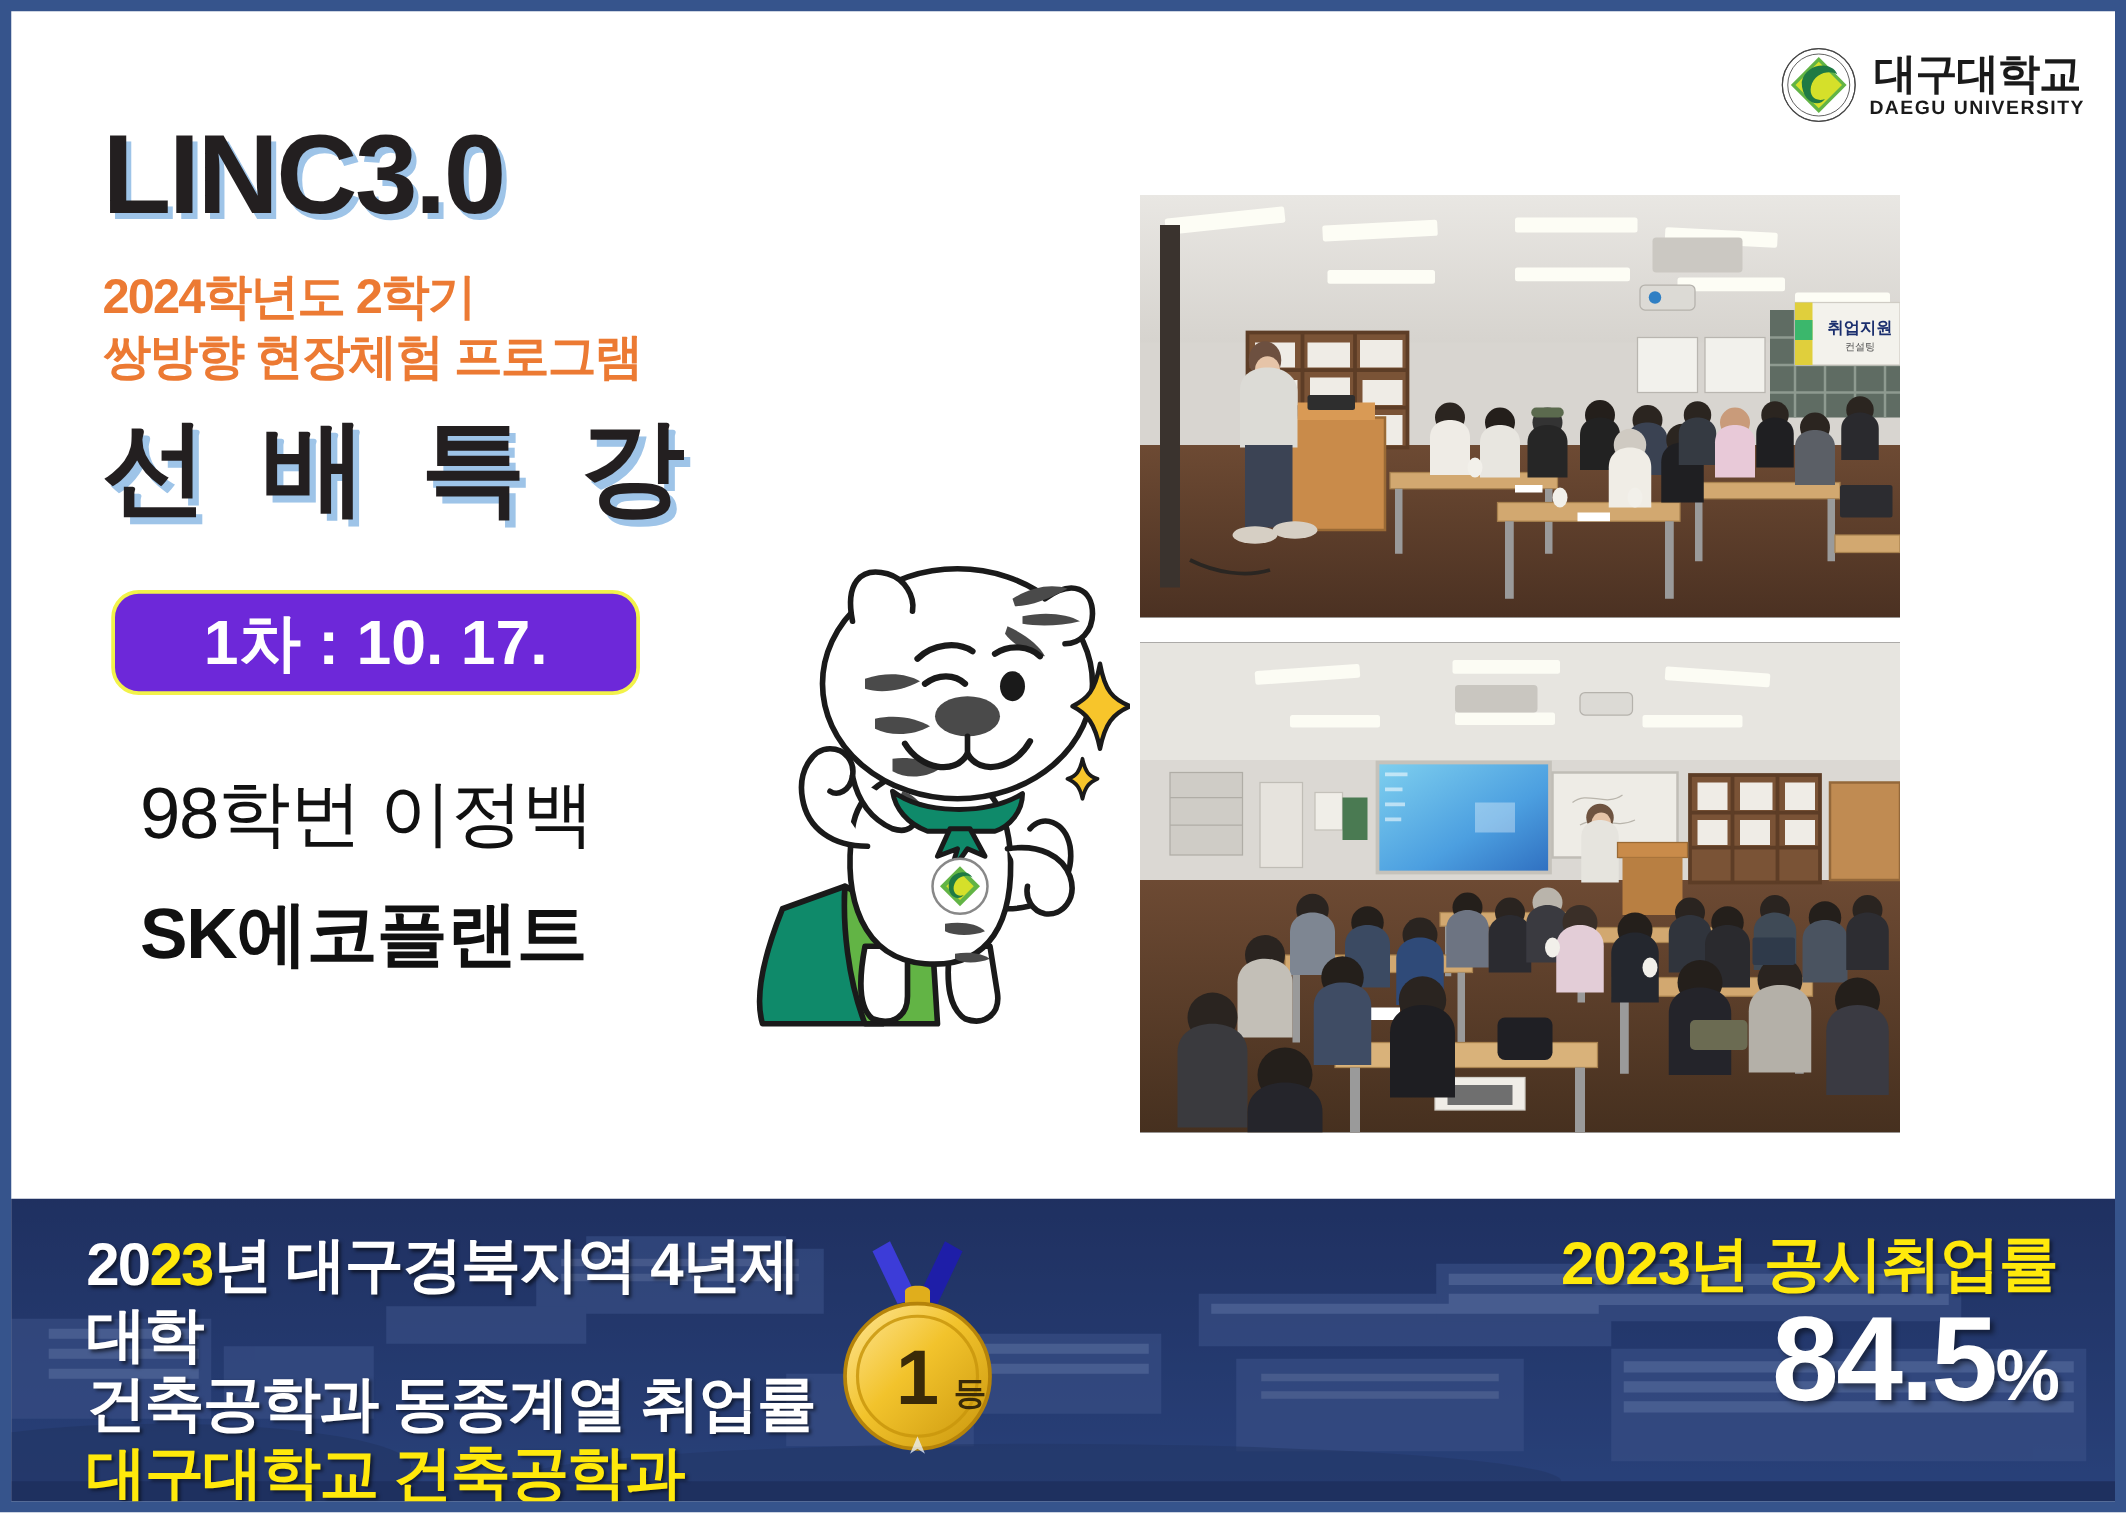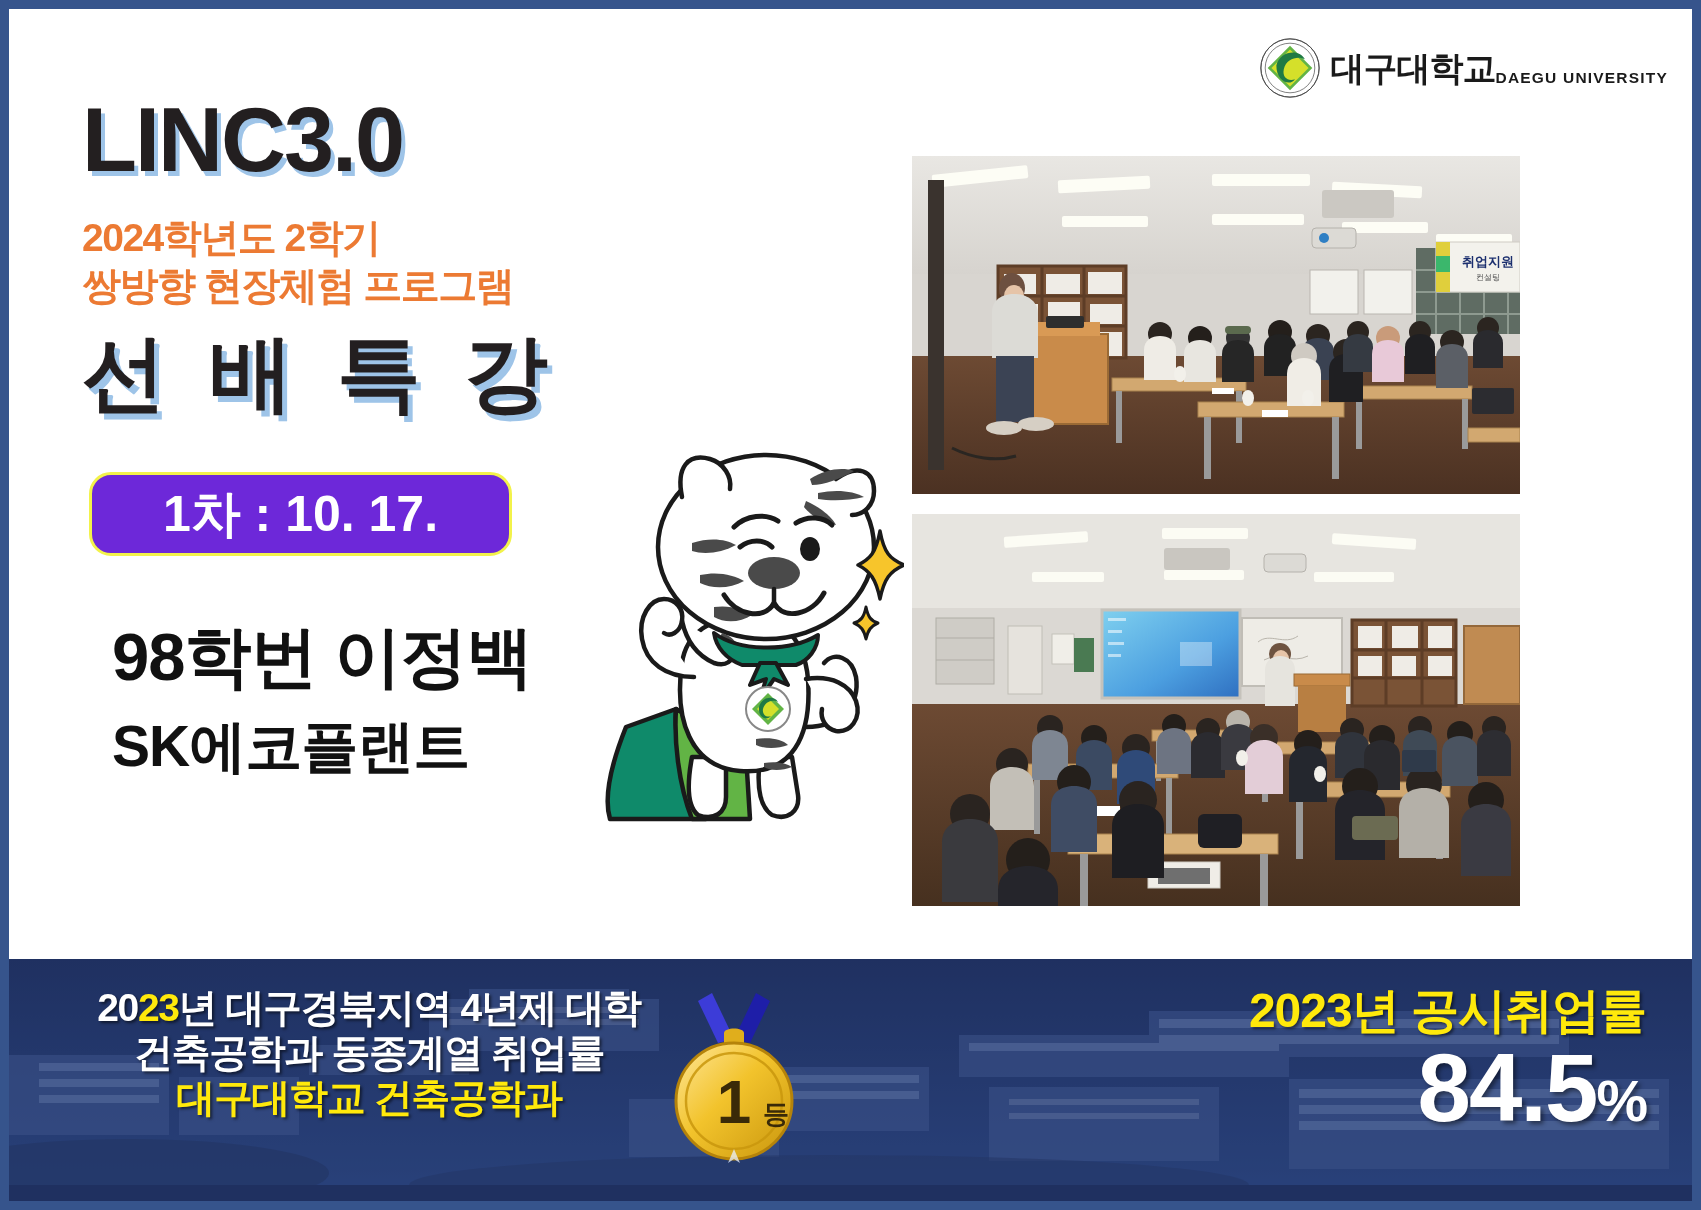--- a/index.html
+++ b/index.html
@@ -16,21 +16,21 @@
     background:#ffffff;
     border:9px solid #36548c;
   }
 
   
   .logo-wrap{
     position:absolute; top:28px; right:24px;
     display:flex; align-items:center; gap:10px;
   }
   .logo-mark{ width:62px; height:62px; position:relative; flex:0 0 auto; }
-  .logo-text{ display:flex; align-items:flex-end; line-height:1; }
+  .logo-text{ display:flex; flex-direction:column; align-items:center; line-height:1; }
   .logo-kr{ font-size:34px; font-weight:700; color:#1a1a1a; letter-spacing:-1px; }
   .logo-en{ font-size:15.5px; font-weight:700; color:#1a1a1a; letter-spacing:1.2px; margin-top:3px; }
 
   
   .linc{
     position:absolute; left:73px; top:86px;
     font-size:90px; font-weight:800; color:#231f20;
     letter-spacing:-2px; line-height:1;
     text-shadow:4px 5px 0 #9ec4e8;
   }
@@ -53,21 +53,21 @@
     border:3px solid #f2f24a;
     border-radius:22px;
     display:flex; align-items:center; justify-content:center;
   }
   .date-badge-text{
     color:#ffffff; font-size:50px; font-weight:700; letter-spacing:0px;
   }
 
   .speaker{
     position:absolute; left:103px; top:603px;
-    font-size:67px; font-weight:700; color:#111111; letter-spacing:-1px;
+    font-size:58px; font-weight:400; color:#111111; letter-spacing:-1px;
   }
   .company{
     position:absolute; left:103px; top:700px;
     font-size:57px; font-weight:700; color:#111111; letter-spacing:-1px;
   }
 
   
   .mascot{ position:absolute; left:565px; top:418px; width:330px; height:400px; }
 
   
@@ -78,22 +78,22 @@
   #photo2{ left:903px; top:505px; width:608px; height:392px; }
 
   
   .banner{
     position:absolute; left:0; right:0; bottom:0; height:242px;
     background:#24386e; overflow:hidden;
   }
   .banner-bg{ position:absolute; inset:0; opacity:.55; }
   .banner-left{
     position:absolute; left:60px; top:26px; width:600px;
-    text-align:center; line-height:1.16;
-    font-size:39px; font-weight:800; color:#ffffff; letter-spacing:-1.4px;
+    text-align:left; line-height:1.16;
+    font-size:48px; font-weight:800; color:#ffffff; letter-spacing:-1.4px;
     text-shadow:2px 2px 3px rgba(0,0,0,.55);
   }
   .banner-left .hl{ color:#ffe90b; }
   .banner-left .yellow-line{ color:#ffe90b; }
 
   .medal{ position:absolute; left:645px; top:28px; width:160px; height:180px; }
 
   .banner-right{
     position:absolute; right:46px; top:20px; text-align:right;
   }

